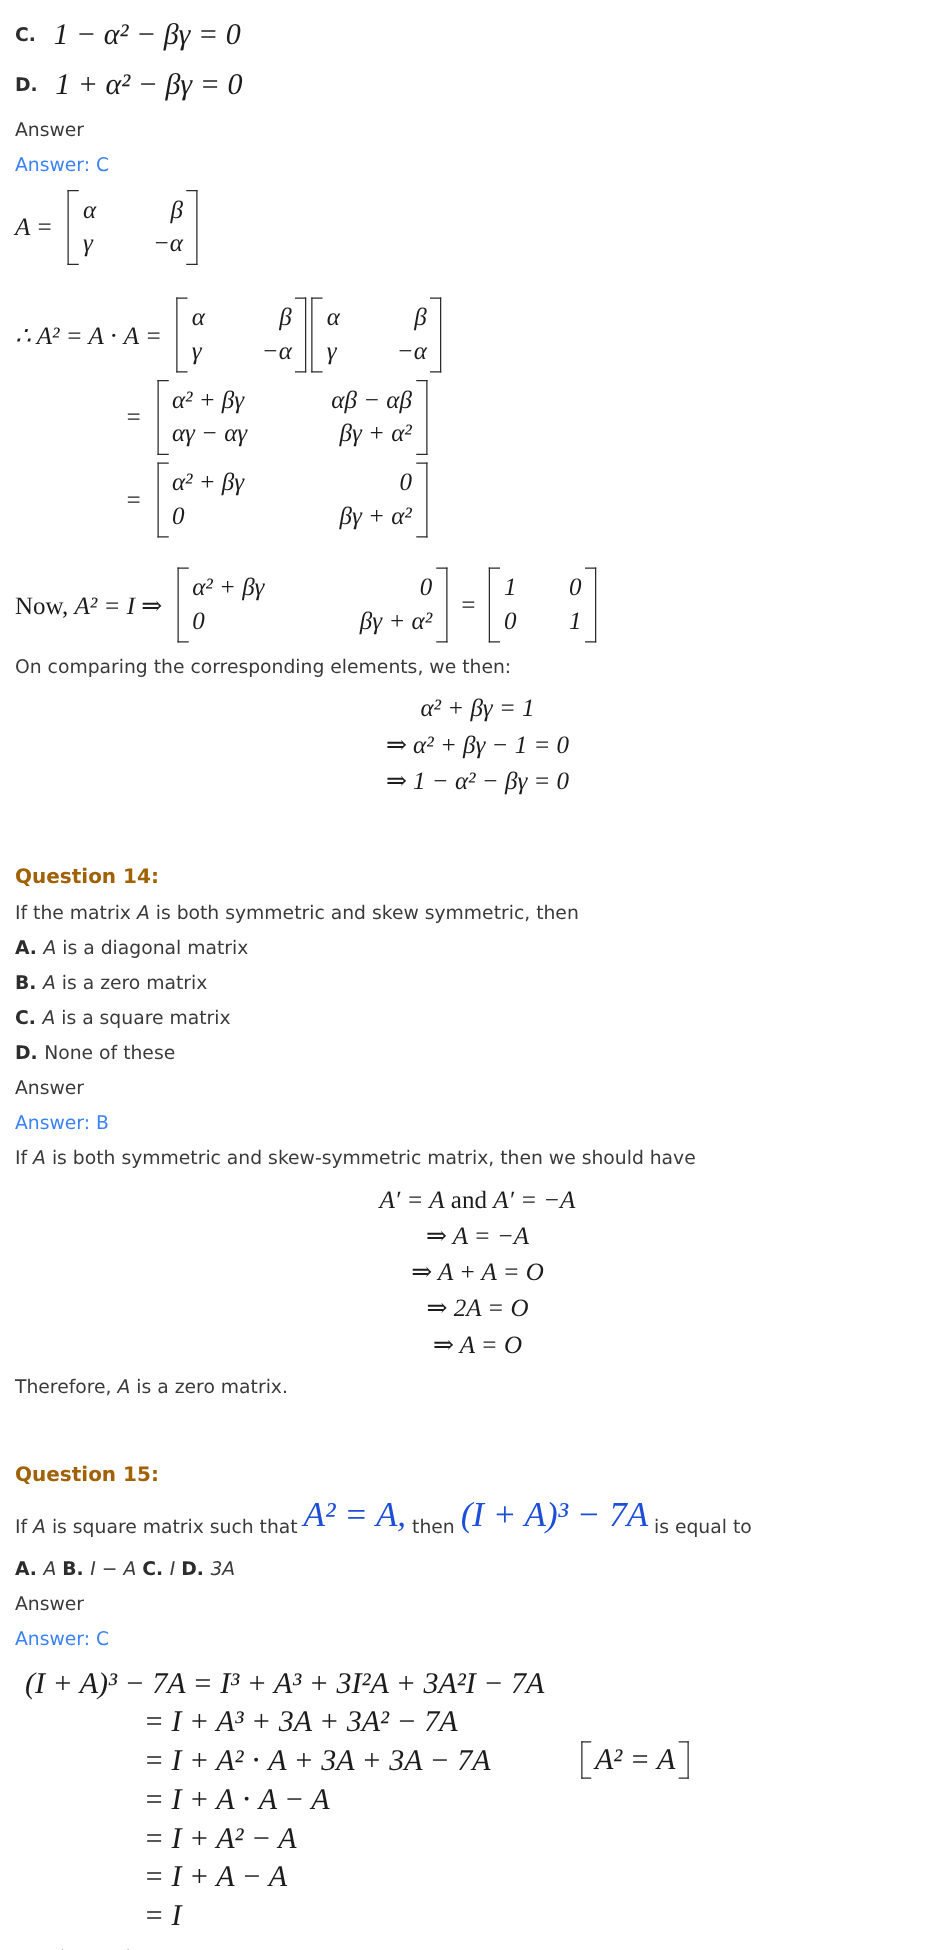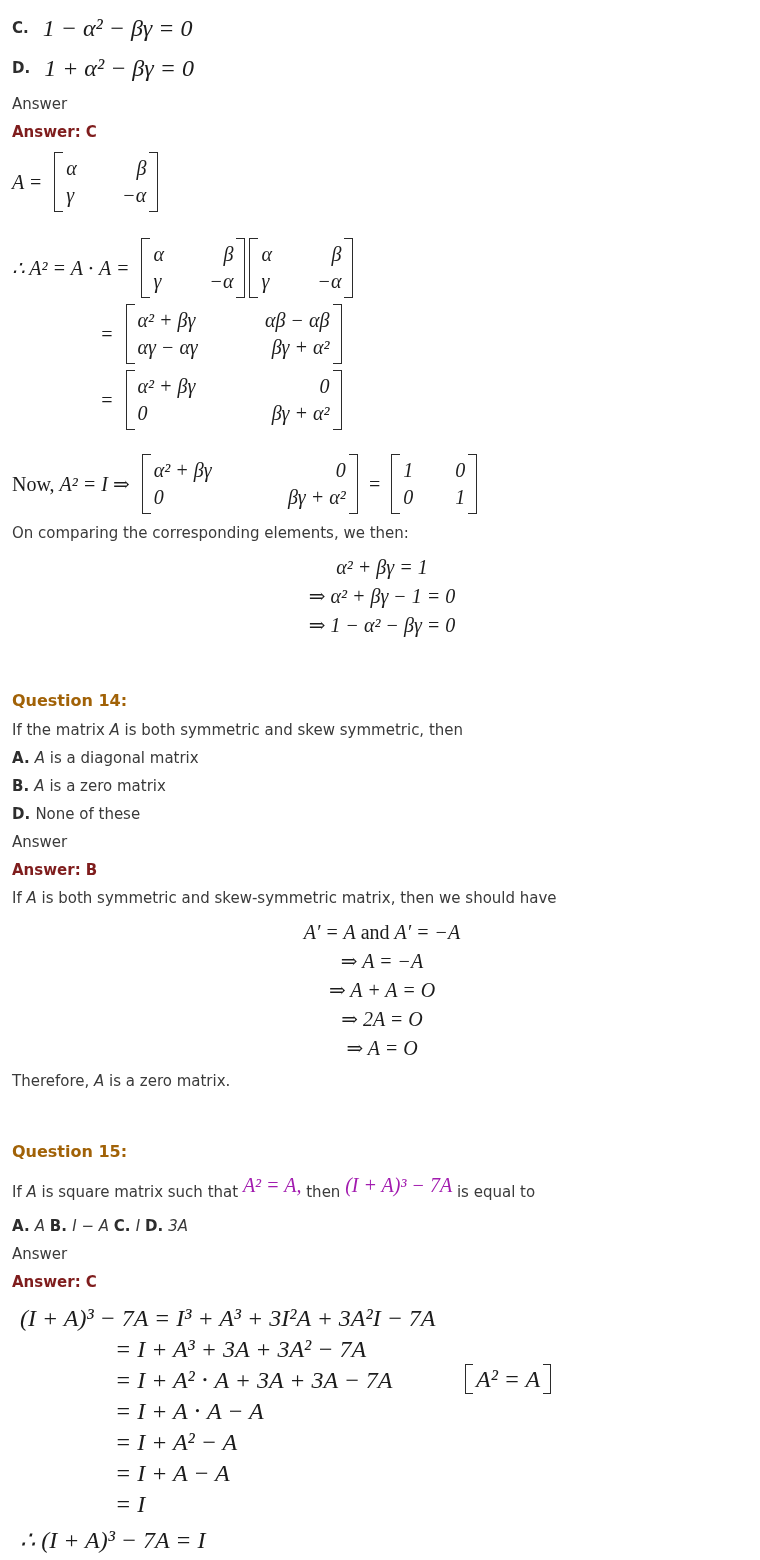--- a/index.html
+++ b/index.html
@@ -6,38 +6,38 @@
   html, body { margin: 0; padding: 0; background: #ffffff; }
   .page {
     width: 760px;
     min-height: 1560px;
     padding: 8px 16px 40px 12px;
     font-family: "DejaVu Sans", "Liberation Sans", sans-serif;
     color: #3a3a3a;
     background: #ffffff;
   }
   p { margin: 11px 0; font-size: 15px; line-height: 17px; }
-  .bold { font-weight: bold; color: #7f1d1d; }
+  .bold { font-weight: normal; color: #3b82f6; }
   .qhead {
     font-size: 16px; font-weight: bold; color: #a16207;
     margin: 52px 0 12px 0; line-height: 19px;
   }
   
   .math {
     font-family: "Liberation Serif", "DejaVu Serif", serif;
     font-style: italic;
     color: #1c1c1c;
   }
   .sg-r { font-style: normal; }
   .sg-b { font-weight: bold; font-style: normal; color: #2d2d2d; }
   .sg-i { font-style: italic; }
   .sg-m {
     font-family: "Liberation Serif", "DejaVu Serif", serif;
-    font-style: italic; color: #a21caf;
-    font-size: 20px; position: relative; top: -5px;
+    font-style: italic; color: #1d4ed8;
+    font-size: 28px; position: relative; top: -5px;
   }
   
   .opt-row { display: flex; align-items: flex-end; gap: 14px; margin: 8px 0 16px 0; }
   .opt-label { font-weight: bold; font-size: 15px; color: #2d2d2d; padding-bottom: 3px; }
   .opt-eq { font-size: 24px; line-height: 24px; }
   
   .eqrow { display: flex; align-items: center; font-size: 20px; margin: 6px 0; }
   .eqrow.mt-lg { margin-top: 26px; }
   .eqrow.mt-md { margin-top: 24px; }
   .ind { margin-left: 88px; }
@@ -173,20 +173,21 @@
   <p>On comparing the corresponding elements, we then:</p>
 
   <div class="math-line math first">α² + βγ = 1</div>
   <div class="math-line math">⇒ α² + βγ − 1 = 0</div>
   <div class="math-line math">⇒ 1 − α² − βγ = 0</div>
 
   <h2 class="qhead">Question 14:</h2>
   <p><span>If the matrix </span><span class="sg-i">A</span><span> is both symmetric and skew symmetric, then</span></p>
   <p><span class="sg-b">A. </span><span class="sg-i">A</span><span> is a diagonal matrix</span></p>
   <p><span class="sg-b">B. </span><span class="sg-i">A</span><span> is a zero matrix</span></p>
+  <p><span class="sg-b">C. </span><span class="sg-i">A</span><span> is a square matrix</span></p>
   <p><span class="sg-b">D. </span><span>None of these</span></p>
   <p>Answer</p>
   <p class="bold">Answer: B</p>
   <p><span>If </span><span class="sg-i">A</span><span> is both symmetric and skew-symmetric matrix, then we should have</span></p>
 
   <div class="math-line math first"><span>A′ = A</span><span class="sg-r"> and </span><span>A′ = −A</span></div>
   <div class="math-line math">⇒ A = −A</div>
   <div class="math-line math">⇒ A + A = O</div>
   <div class="math-line math">⇒ 2A = O</div>
   <div class="math-line math">⇒ A = O</div>

